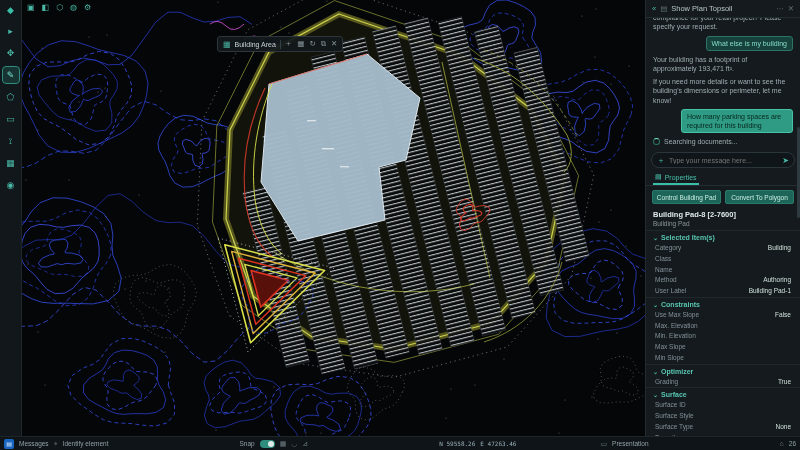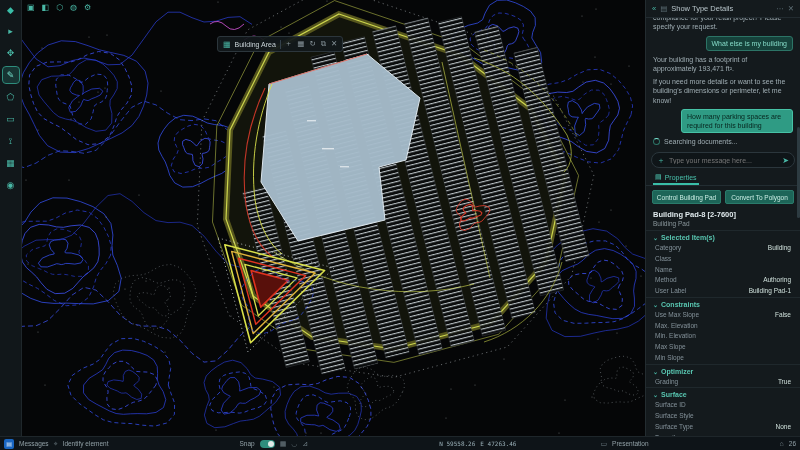--- a/index.html
+++ b/index.html
@@ -309,21 +309,21 @@
           <span>⧉</span>
           <span>✕</span>
         </span>
     </div>
   </div>
 
   <div class="right-panel">
     <div class="rp-header">
       <span class="hico accent">«</span>
       <span class="hico">▤</span>
-      <span class="ttl">Show Type Details</span>
+      <span class="ttl">Show Plan Topsoil</span>
       <span class="hico">⋯</span>
       <span class="hico">✕</span>
     </div>
 
     <div class="chat">
         <div class="msg">requirements, setbacks, or other zoning compliance for your retail project? Please specify your request.</div>
         <div class="chip">What else is my building</div>
         <div class="msg">Your building has a footprint of approximately 193,471 ft².</div>
         <div class="msg">If you need more details or want to see the building's dimensions or perimeter, let me know!</div>
         <div class="chip bright">How many parking spaces are required for this building</div>

